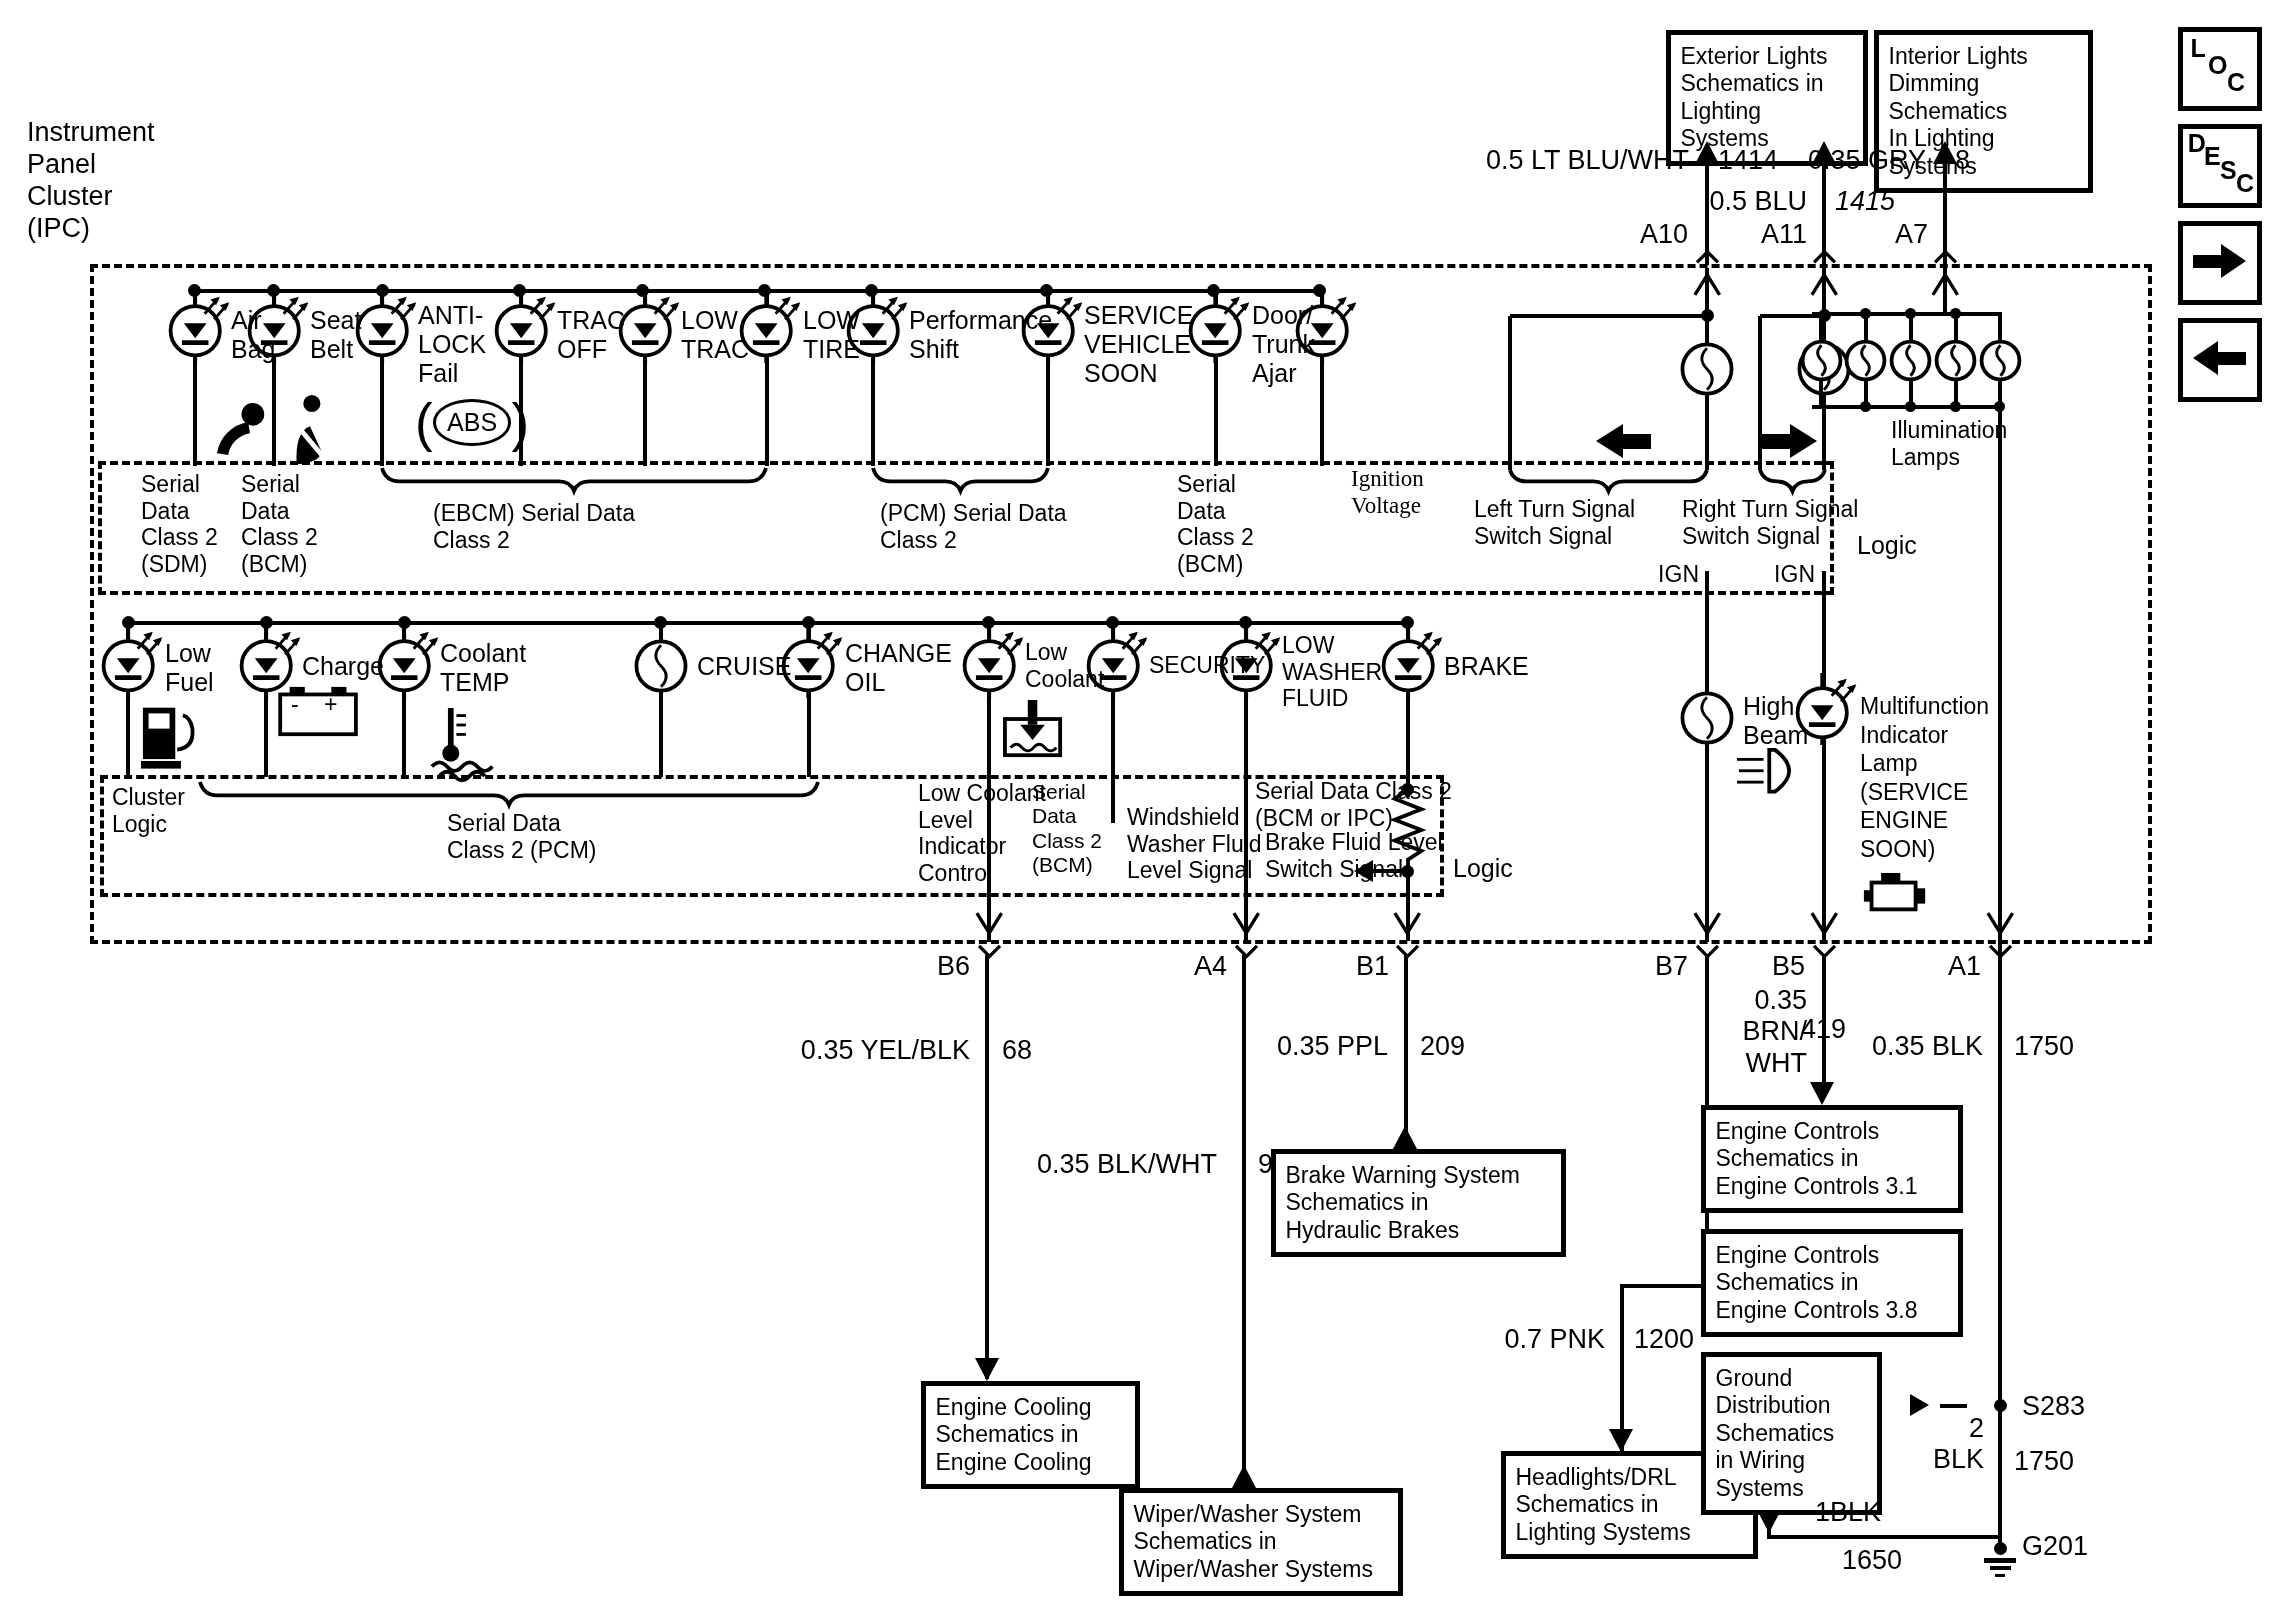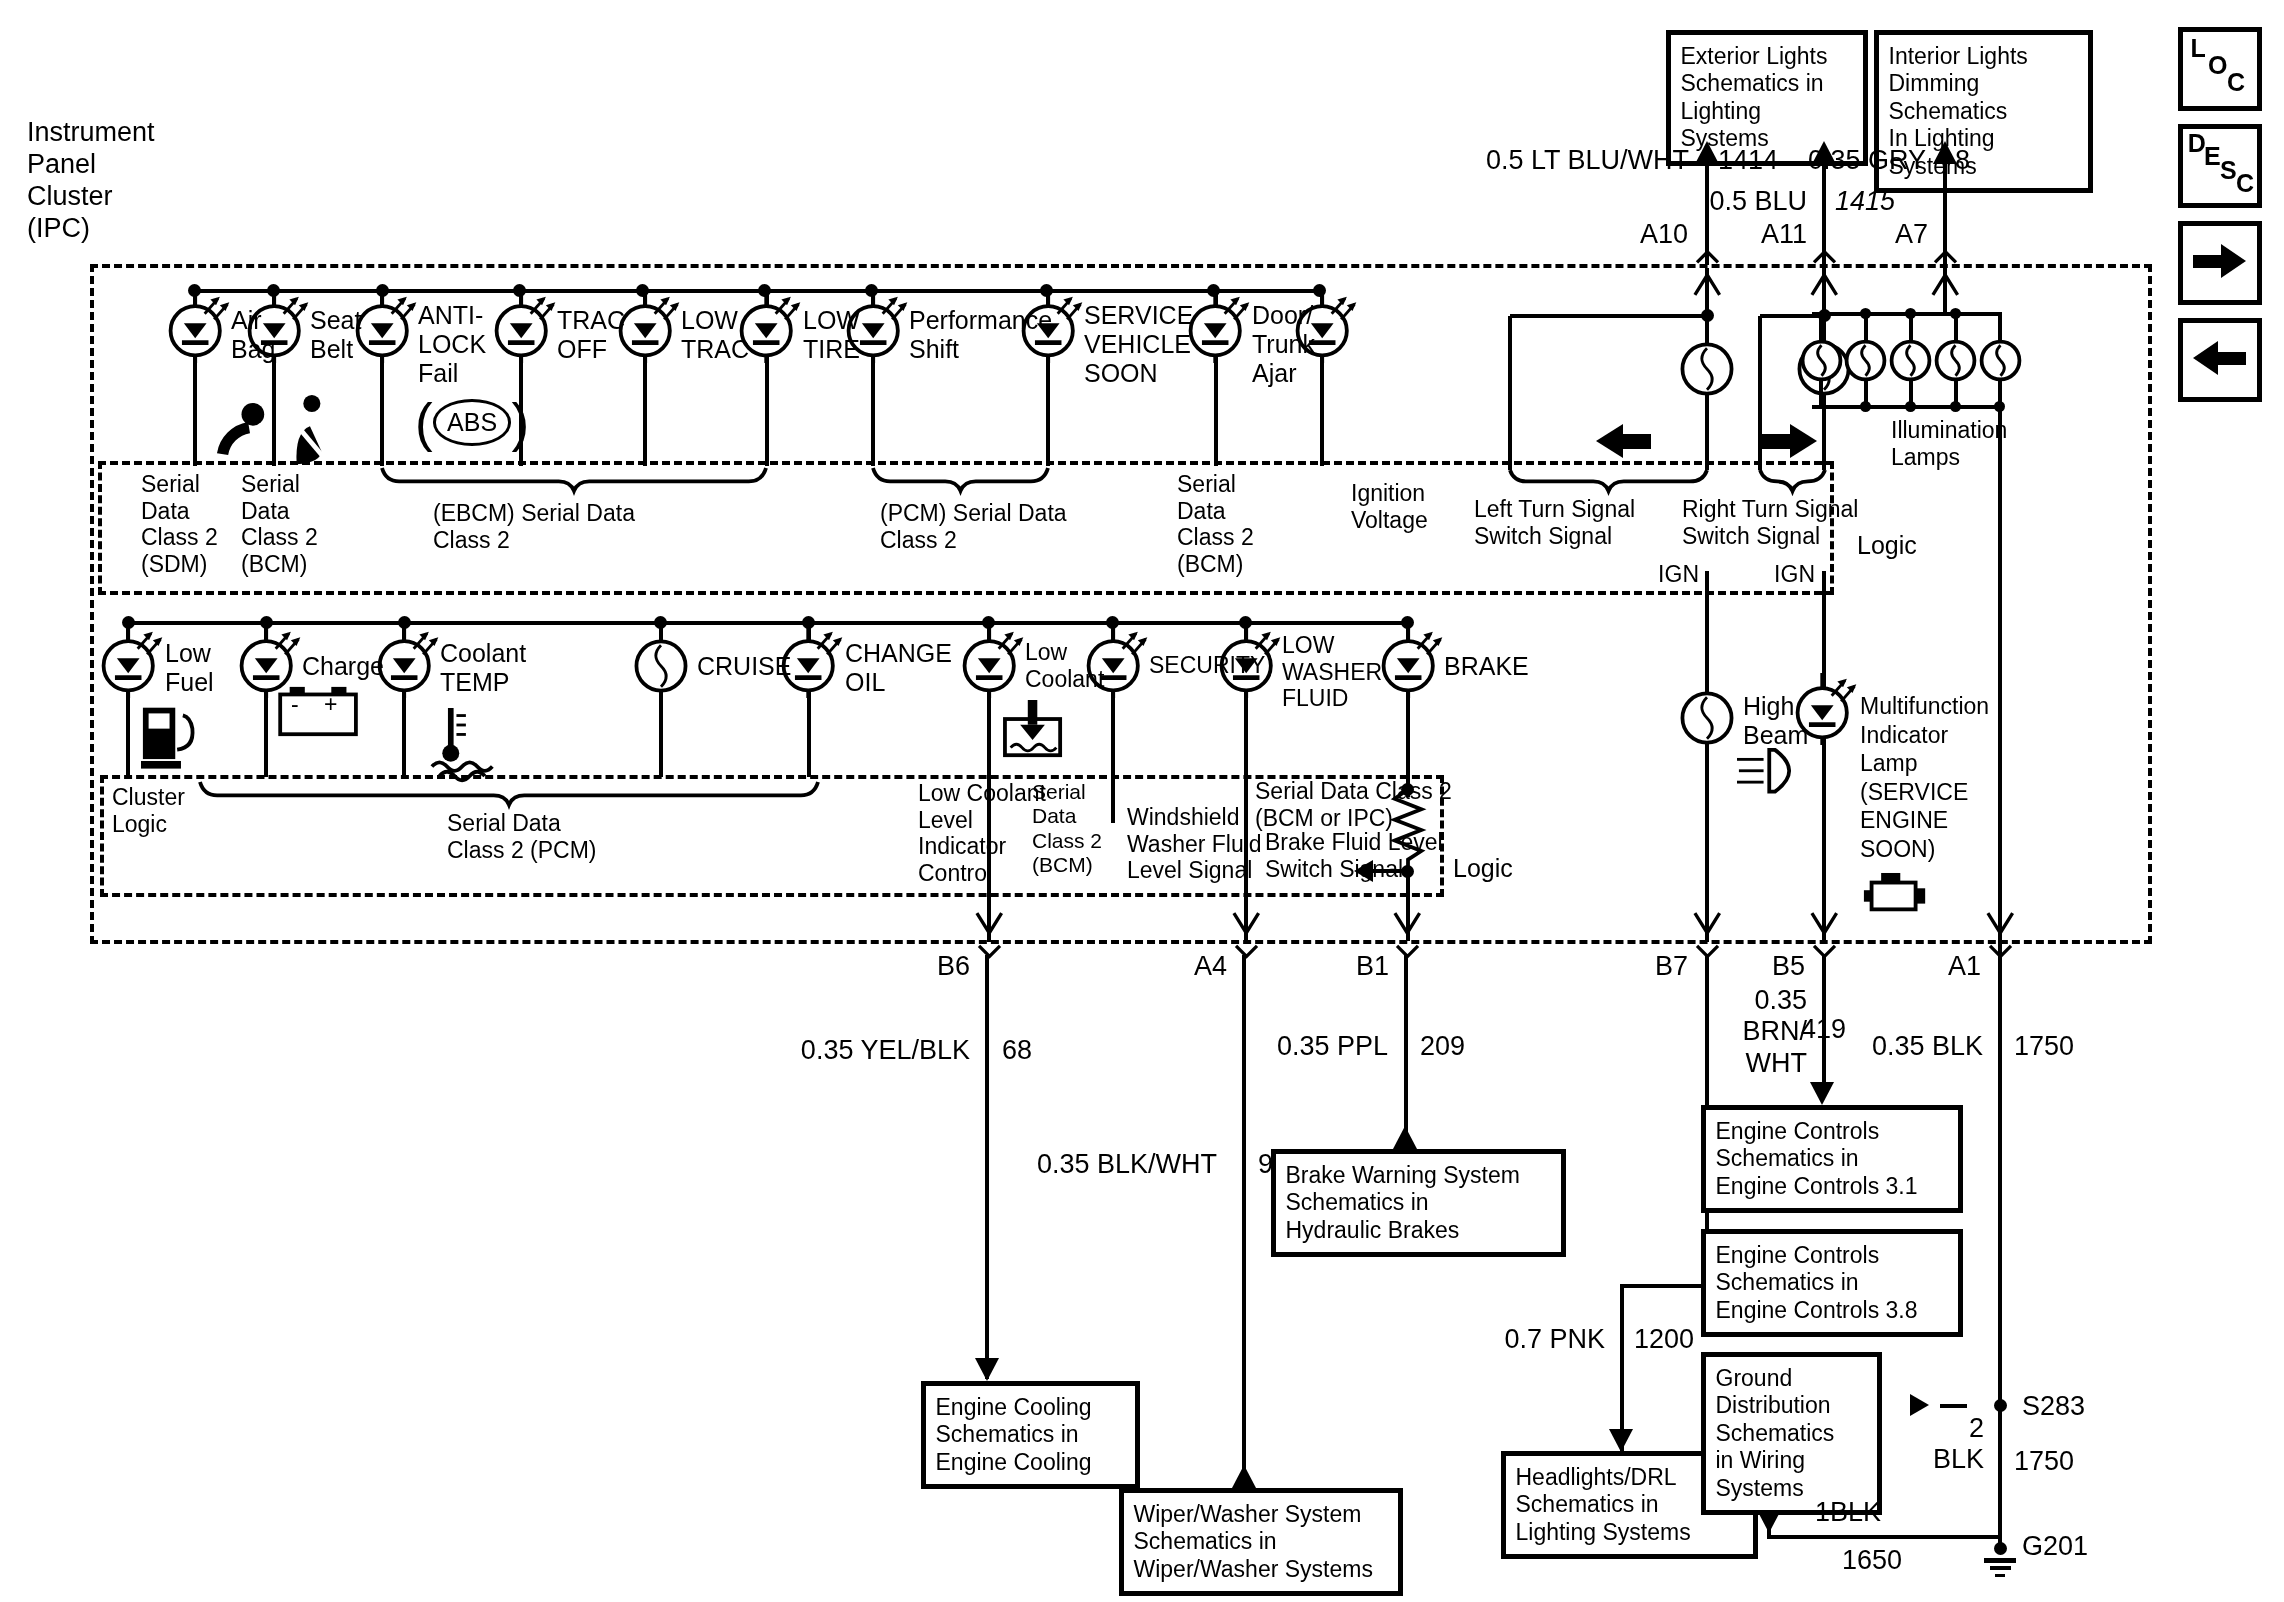--- a/index.html
+++ b/index.html
@@ -251,21 +251,21 @@
 Class 2</div>
 <svg class="sym brace" style="left:873px;top:466px;" width="175" height="27" viewBox="0 0 184 28">
       <path d="M0,2 Q4,16 18,16 L76,16 Q88,16 92,26 Q96,16 108,16 L166,16 Q180,16 184,2" fill="none" stroke="#000" stroke-width="4"></path>
     </svg>
 <div class="lbl f24" style="left:880px;top:500px;">(PCM) Serial Data
 Class 2</div>
 <div class="lbl f24" style="left:1177px;top:471px;">Serial
 Data
 Class 2
 (BCM)</div>
-<div class="lbl f24" style="left:1351px;top:480px;">Ignition
+<div class="lbl f24" style="left:1351px;top:466px;font-family:Liberation Serif, serif;">Ignition
 Voltage</div>
 
 <div class="h" style="left:1510px;top:314px;width:199px;"></div>
 <div class="h" style="left:1760px;top:314px;width:67px;"></div>
 <div class="dot" style="left:1701px;top:309px;"></div>
 <div class="dot" style="left:1818px;top:309px;"></div>
 <div class="v" style="left:1508px;top:316px;height:154px;"></div>
 <div class="v" style="left:1705px;top:316px;height:154px;"></div>
 <div class="v" style="left:1758px;top:316px;height:154px;"></div>
 <div class="v" style="left:1822px;top:316px;height:154px;"></div>

